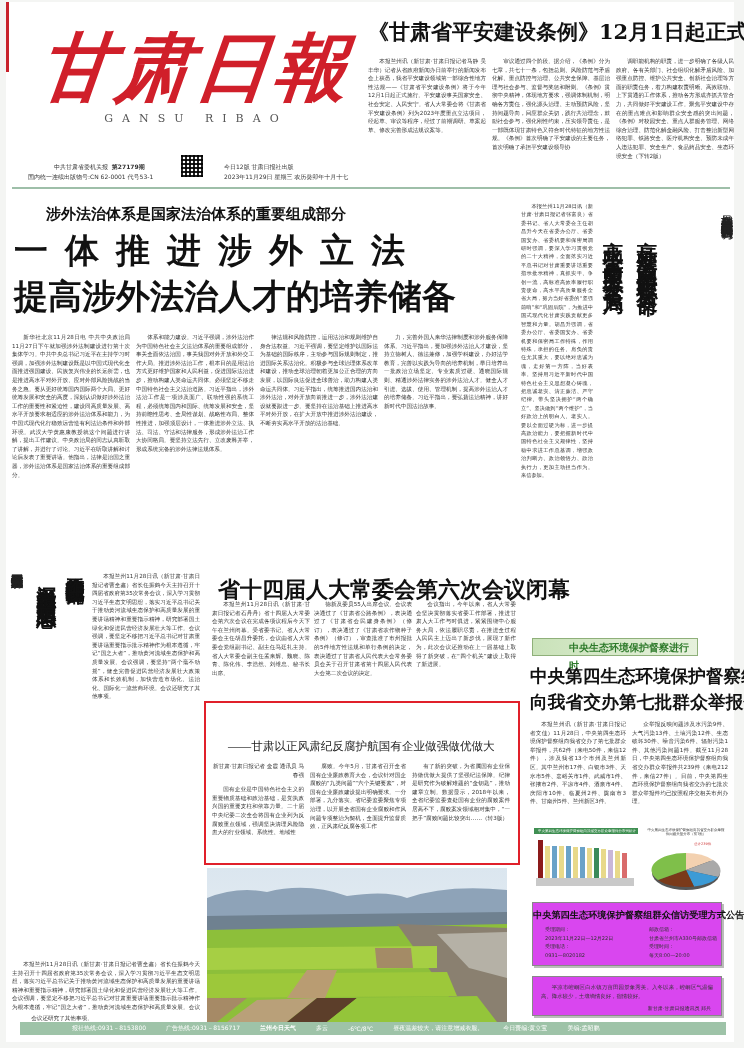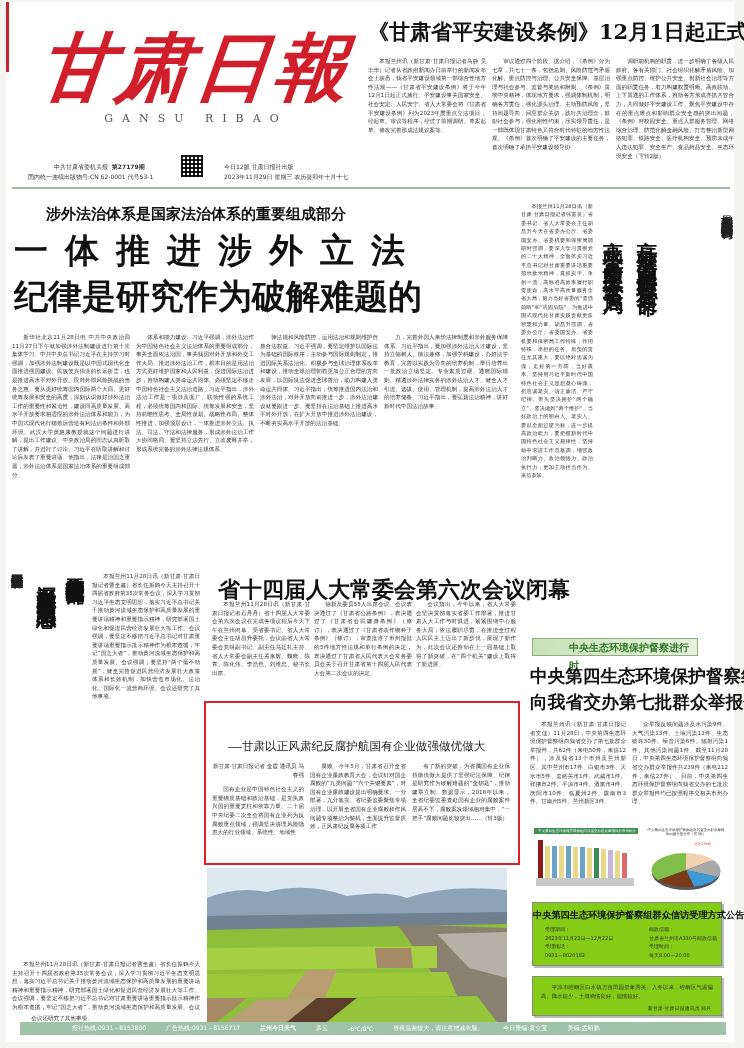--- a/index.html
+++ b/index.html
@@ -17,21 +17,21 @@
   .hr { position:absolute; height:2px; background:#9ebfa9; }
   .serif-head { font-family:"DejaVu Serif", serif; font-weight:bold; color:#111; white-space:nowrap; }
   .sans-head { font-family:"DejaVu Sans", sans-serif; font-weight:bold; color:#111; white-space:nowrap; }
   .body-text { font-family:"DejaVu Sans", sans-serif; font-size:5.6px; line-height:8.6px; color:#333; text-align:justify; overflow:hidden; }
   .body-text p { margin:0; text-indent:2em; }
   .vert { writing-mode:vertical-rl; text-orientation:upright; white-space:nowrap; }
   .redbox { position:absolute; border:2px solid #e0202a; }
   .photo { position:absolute; overflow:hidden; }
   .footer { position:absolute; left:14px; top:1020px; width:706px; height:13px; background:#9ec3a8; color:#fff; font-family:"DejaVu Sans", sans-serif; font-size:6px; display:flex; align-items:center; gap:20px; padding-left:52px; box-sizing:border-box; white-space:nowrap; }
   .banner { position:absolute; background:linear-gradient(90deg,#c9e2b9,#e6f1dc); border:1px solid #8fb07a; color:#2d7a2a; font-family:"DejaVu Sans", sans-serif; font-weight:bold; font-size:10px; }
-  .notice { position:absolute; border:1px solid #888; box-shadow:2px 2px 0 #bbb; background:#84cc16; }
+  .notice { position:absolute; border:1px solid #888; box-shadow:2px 2px 0 #bbb; background:#d946ef; }
   .chart-head { position:absolute; background:#3f8f52; color:#fff; font-size:3.5px; font-family:"DejaVu Sans", sans-serif; }
 </style>
 </head>
 <body>
 
 <div class="page">
   <div class="redbar"></div>
 
   <div class="masthead">
     <div class="logo">甘肃日報</div>
@@ -50,21 +50,21 @@
   <div class="body-text abs" style="left:486px;top:55px;width:118px;height:118px;">
       <p>审议通过四个阶段。据介绍，《条例》分为七章，共七十一条，包括总则、风险防范与矛盾化解、重点防控与治理、公共安全保障、基层治理与社会参与、监督与奖惩和附则。《条例》贯彻中央精神，体现地方要求，强调体制机制，明确各方责任，强化源头治理、主动预防风险，坚持问题导向，回应群众关切，践行共治理念，鼓励社会参与，强化刚性约束，压实领导责任，是一部既体现甘肃特色又符合时代特征的地方性法规。《条例》首次明确了平安建设的主要任务，首次明确了承担平安建设领导协</p>
     </div>
   <div class="body-text abs" style="left:610px;top:55px;width:118px;height:118px;">
       <p>调职能机构的职责，进一步明确了各级人民政府、各有关部门、社会组织化解矛盾风险、加强重点防控、维护公共安全、创新社会治理等方面的职责任务，着力构建权责明晰、高效联动、上下贯通的工作体系，推动各方形成齐抓共管合力，共同做好平安建设工作。聚焦平安建设中存在的重点难点和影响群众安全感的突出问题，《条例》对校园安全、重点人群服务管理、网络综合治理、防范化解金融风险、打击整治新型网络犯罪、铁路安全、医疗机构安全、预防未成年人违法犯罪、安全生产、食品药品安全、生态环境安全（下转2版）</p>
     </div>
   <div class="hr" style="left:6px;top:185px;width:718px;"></div>
 
   <div class="sans-head abs" style="left:40px;top:203px;font-size:15px;">涉外法治体系是国家法治体系的重要组成部分</div>
   <div class="sans-head abs" style="left:8px;top:226px;font-size:34px;letter-spacing:17px;">一体推进涉外立法</div>
-  <div class="sans-head abs" style="left:8px;top:272px;font-size:34px;letter-spacing:0px;">纪律是研究作为破解难题的</div>
+  <div class="sans-head abs" style="left:8px;top:272px;font-size:34px;letter-spacing:0px;">提高涉外法治人才的培养储备</div>
   <div class="body-text abs" style="left:6px;top:331px;width:118px;height:222px;">
       <p>新华社北京11月28日电  中共中央政治局11月27日下午就加强涉外法制建设进行第十次集体学习。中共中央总书记习近平在主持学习时强调，加强涉外法制建设既是以中国式现代化全面推进强国建设、民族复兴伟业的长远所需，也是推进高水平对外开放、应对外部风险挑战的当务之急。要从更好统筹国内国际两个大局、更好统筹发展和安全的高度，深刻认识做好涉外法治工作的重要性和紧迫性，建设同高质量发展、高水平开放要求相适应的涉外法治体系和能力，为中国式现代化行稳致远营造有利法治条件和外部环境。武汉大学黄惠康教授就这个问题进行讲解，提出工作建议。中央政治局的同志认真听取了讲解，并进行了讨论。习近平在听取讲解和讨论后发表了重要讲话。他指出，法律是治国之重器，涉外法治体系是国家法治体系的重要组成部分。</p>
     </div>
   <div class="body-text abs" style="left:130px;top:331px;width:118px;height:222px;">
       <p>体系和能力建设。习近平强调，涉外法治作为中国特色社会主义法治体系的重要组成部分，事关全面依法治国，事关我国对外开放和外交工作大局。推进涉外法治工作，根本目的是用法治方式更好维护国家和人民利益，促进国际法治进步，推动构建人类命运共同体。必须坚定不移走中国特色社会主义法治道路。习近平指出，涉外法治工作是一项涉及面广、联动性强的系统工程，必须统筹国内和国际、统筹发展和安全，坚持前瞻性思考、全局性谋划、战略性布局、整体性推进，加强顶层设计，一体推进涉外立法、执法、司法、守法和法律服务，形成涉外法治工作大协同格局。要坚持立法先行、立改废释并举，形成系统完备的涉外法律法规体系。</p>
     </div>
   <div class="body-text abs" style="left:254px;top:331px;width:118px;height:222px;">
       <p>律法规和风险防控，运用法治和规则维护自身合法权益。习近平强调，要坚定维护以国际法为基础的国际秩序，主动参与国际规则制定，推进国际关系法治化。积极参与全球治理体系改革和建设，推动全球治理朝着更加公正合理的方向发展，以国际良法促进全球善治，助力构建人类命运共同体。习近平指出，统筹推进国内法治和涉外法治，对外开放向前推进一步，涉外法治建设就要跟进一步。要坚持在法治基础上推进高水平对外开放，在扩大开放中推进涉外法治建设，不断夯实高水平开放的法治基础。</p>
     </div>
   <div class="body-text abs" style="left:378px;top:331px;width:124px;height:222px;">
@@ -96,21 +96,21 @@
       <p>本报兰州11月28日讯（新甘肃·甘肃日报记者石丹丹）省十四届人大常委会第六次会议在完成各项议程后今天下午在兰州闭幕。受省委书记、省人大常委会主任胡昌升委托，会议由省人大常委会党组副书记、副主任马廷礼主持。省人大常委会副主任孟来辉、魏晓、陈青、陈化伟、李浩然、刘维忠、秘书长出席。</p>
     </div>
   <div class="body-text abs" style="left:308px;top:598px;width:98px;height:90px;">
       <p>德新及委员55人出席会议。会议表决通过了《甘肃省公路条例》，表决通过了《甘肃省会民建身条例》（修订），表决通过了《甘肃省农作物种子条例》（修订），审查批准了市州报批的5件地方性法规和单行条例的决定，表决通过了甘肃省人民代表大会常务委员会关于召开甘肃省第十四届人民代表大会第二次会议的决定。</p>
     </div>
   <div class="body-text abs" style="left:410px;top:598px;width:100px;height:90px;">
       <p>会议指出，今年以来，省人大常委会坚决贯彻落实省委工作部署，推进甘肃人大工作与时俱进，紧紧围绕中心服务大局，依法履职尽责，在推进全过程人民民主上迈出了新步伐，展现了新作为，此次会议还推动在上一届基础上取得了新突破，在“四个机关”建设上取得了新进展。</p>
     </div>
 
   <div class="redbox" style="left:198px;top:699px;width:312px;height:160px;"></div>
-  <div class="abs" style="left:222px;top:737px;font-family:Liberation Mono, monospace;font-size:11.6px;color:#222;white-space:nowrap;">——甘肃以正风肃纪反腐护航国有企业做强做优做大</div>
+  <div class="abs" style="left:222px;top:737px;font-family:Liberation Serif, serif;font-size:11.6px;color:#222;white-space:nowrap;">——甘肃以正风肃纪反腐护航国有企业做强做优做大</div>
   <div class="body-text abs" style="left:206px;top:760px;width:92px;height:96px;">
     <div style="text-align:right;margin-bottom:6px;">新甘肃·甘肃日报记者 金霞  通讯员 马春强</div>
     <p>国有企业是中国特色社会主义的重要物质基础和政治基础，是党执政兴国的重要支柱和依靠力量。二十届中央纪委二次全会将国有企业列为反腐败重点领域，强调坚决清理风险隐患大的行业领域、系统性、地域性</p>
   </div>
   <div class="body-text abs" style="left:304px;top:760px;width:96px;height:96px;">
       <p>腐败。今年5月，甘肃省召开全省国有企业廉政教育大会，会议针对国企腐败的“九类问题”“六个关键要素”，对国有企业廉政建设提出明确要求。一分部署，九分落实。省纪委监委聚焦专项治理，以开展全省国有企业腐败和作风问题专项整治为契机，全面提升监督质效，正风肃纪反腐各项工作</p>
     </div>
   <div class="body-text abs" style="left:406px;top:760px;width:98px;height:96px;">
       <p>有了新的突破，为省属国有企业保持做优做大提供了坚强纪法保障。纪律是研究作为破解难题的“金钥匙”，推动建章立制。数据显示，2018年以来，全省纪委监委查处国有企业的腐败案件居高不下，腐败案发领域相对集中，“一把手”腐败问题比较突出……（转3版）</p>
     </div>

